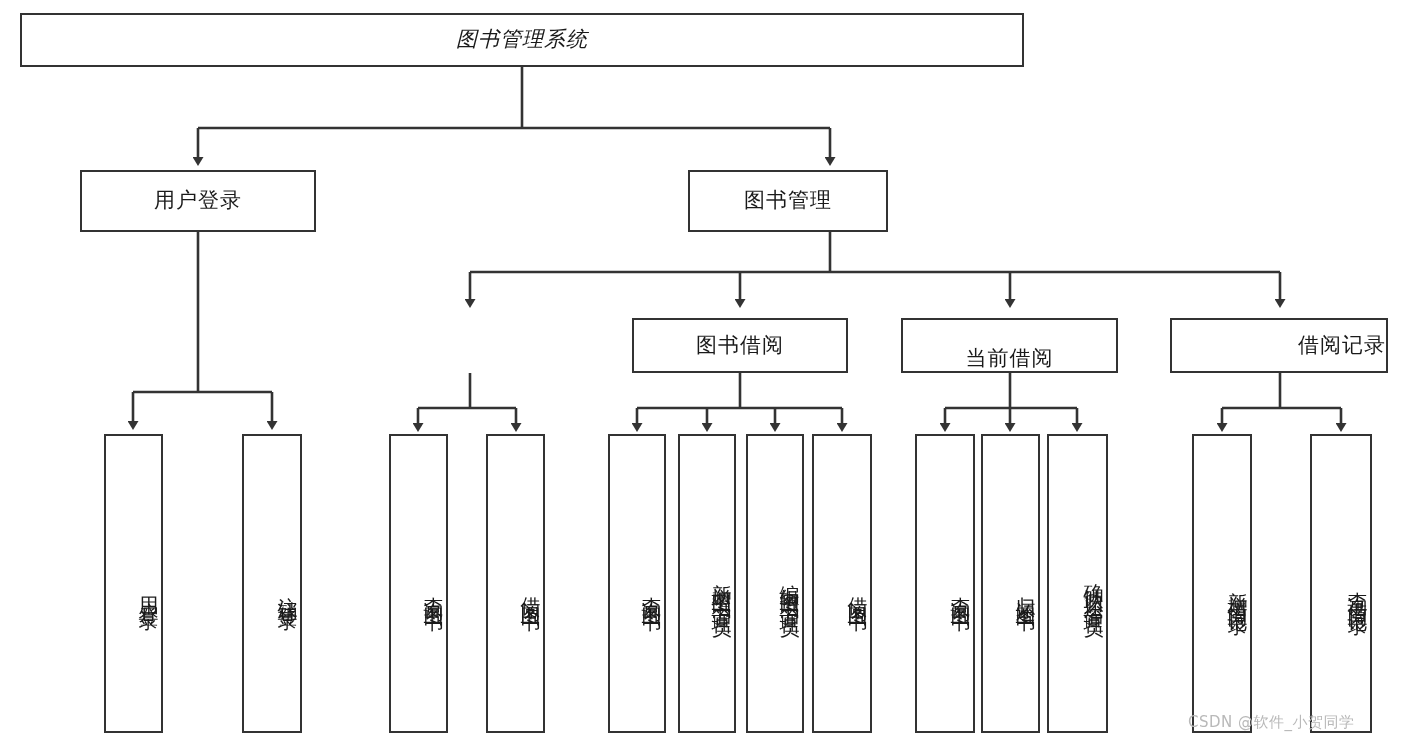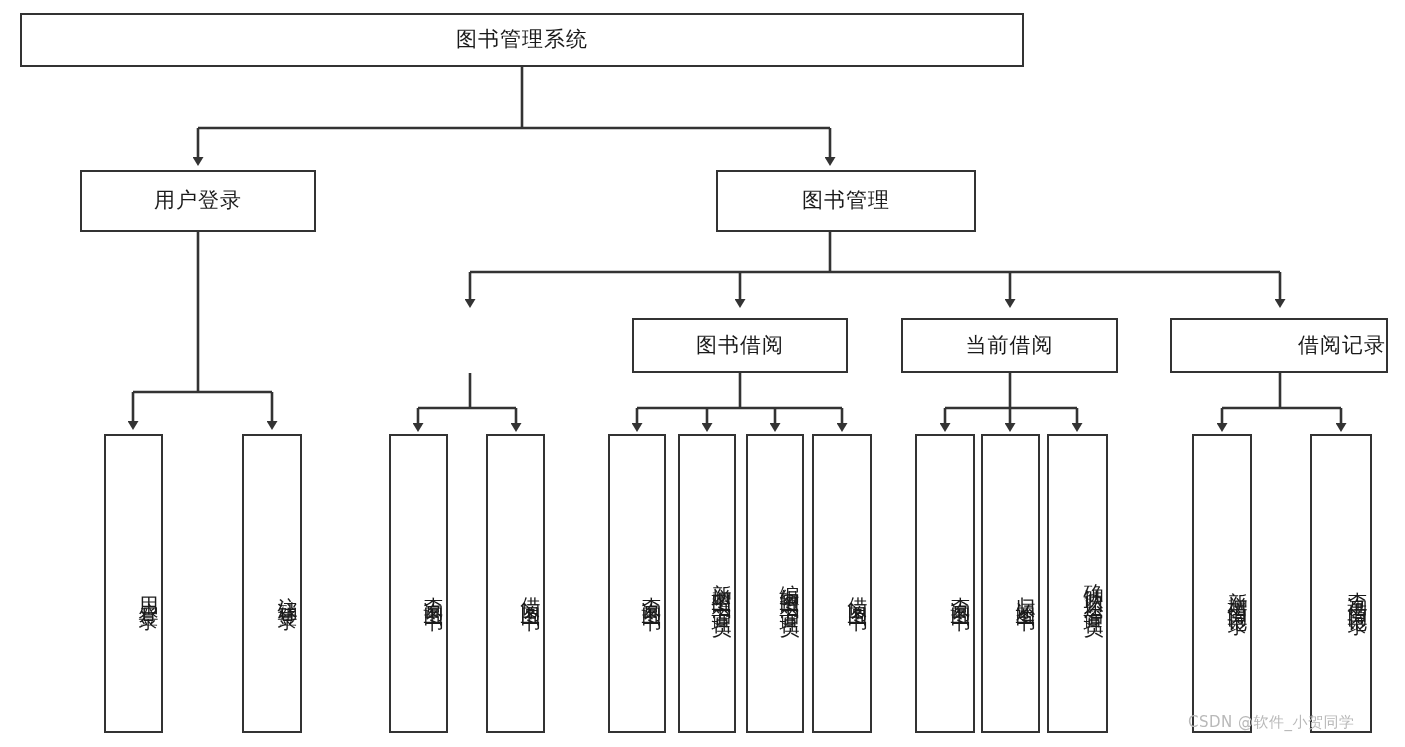--- a/index.html
+++ b/index.html
@@ -116,35 +116,35 @@
       <path d="M1010,408 L1010,424" marker-end="url(#arrow)"></path>
       <path d="M1077,408 L1077,424" marker-end="url(#arrow)"></path>
 
       <path d="M1280,373 L1280,408"></path>
       <path d="M1222,408 L1341,408"></path>
       <path d="M1222,408 L1222,424" marker-end="url(#arrow)"></path>
       <path d="M1341,408 L1341,424" marker-end="url(#arrow)"></path>
     </g>
   </svg>
 
-  <div class="node horiz" style="left:20px; top:13px; width:1004px; height:54px;">
+  <div class="node horiz" style="left:20px; top:13px; width:1004px; height:54px;font-style:italic;">
     <span class="label">图书管理系统</span>
   </div>
 
   <div class="node horiz" style="left:80px; top:170px; width:236px; height:62px;">
     <span class="label">用户登录</span>
   </div>
-  <div class="node horiz" style="left:716px; top:170px; width:260px; height:62px;">
+  <div class="node horiz" style="left:688px; top:170px; width:200px; height:62px;">
     <span class="label">图书管理</span>
   </div>
 
   <div class="node horiz" style="left:632px; top:318px; width:216px; height:55px;">
     <span class="label">图书借阅</span>
   </div>
-  <div class="node horiz" style="left:901px; top:318px; width:217px; height:55px;">
+  <div class="node horiz" style="left:901px; top:318px; width:217px; height:55px;align-items:flex-end;">
     <span class="label">当前借阅</span>
   </div>
   <div class="node horiz" style="left:1170px; top:318px; width:218px; height:55px;justify-content:flex-end;">
     <span class="label">借阅记录</span>
   </div>
 
   <div class="node vert" style="left:104px; top:434px; width:59px; height:299px;">
     <span class="label">用户登录</span>
   </div>
   <div class="node vert" style="left:242px; top:434px; width:60px; height:299px;">

